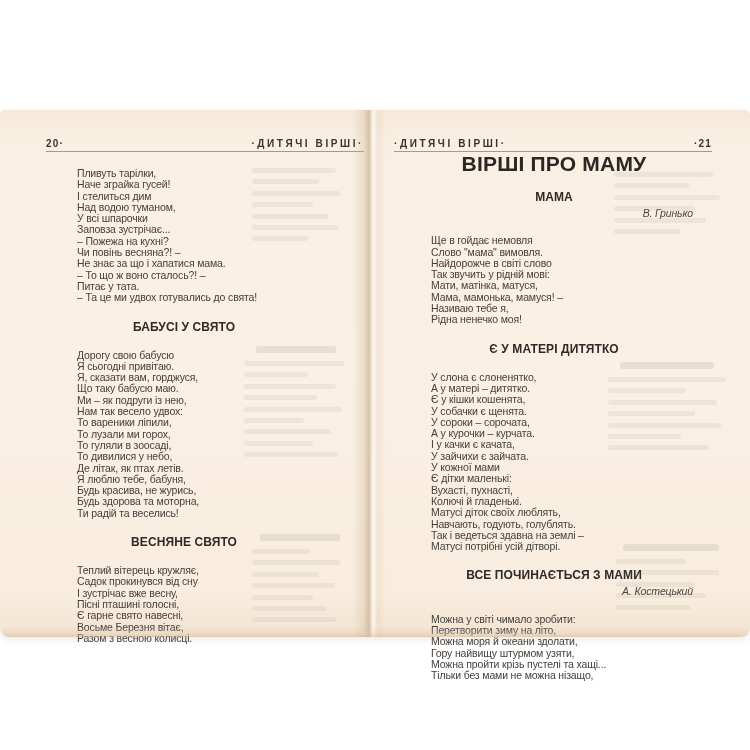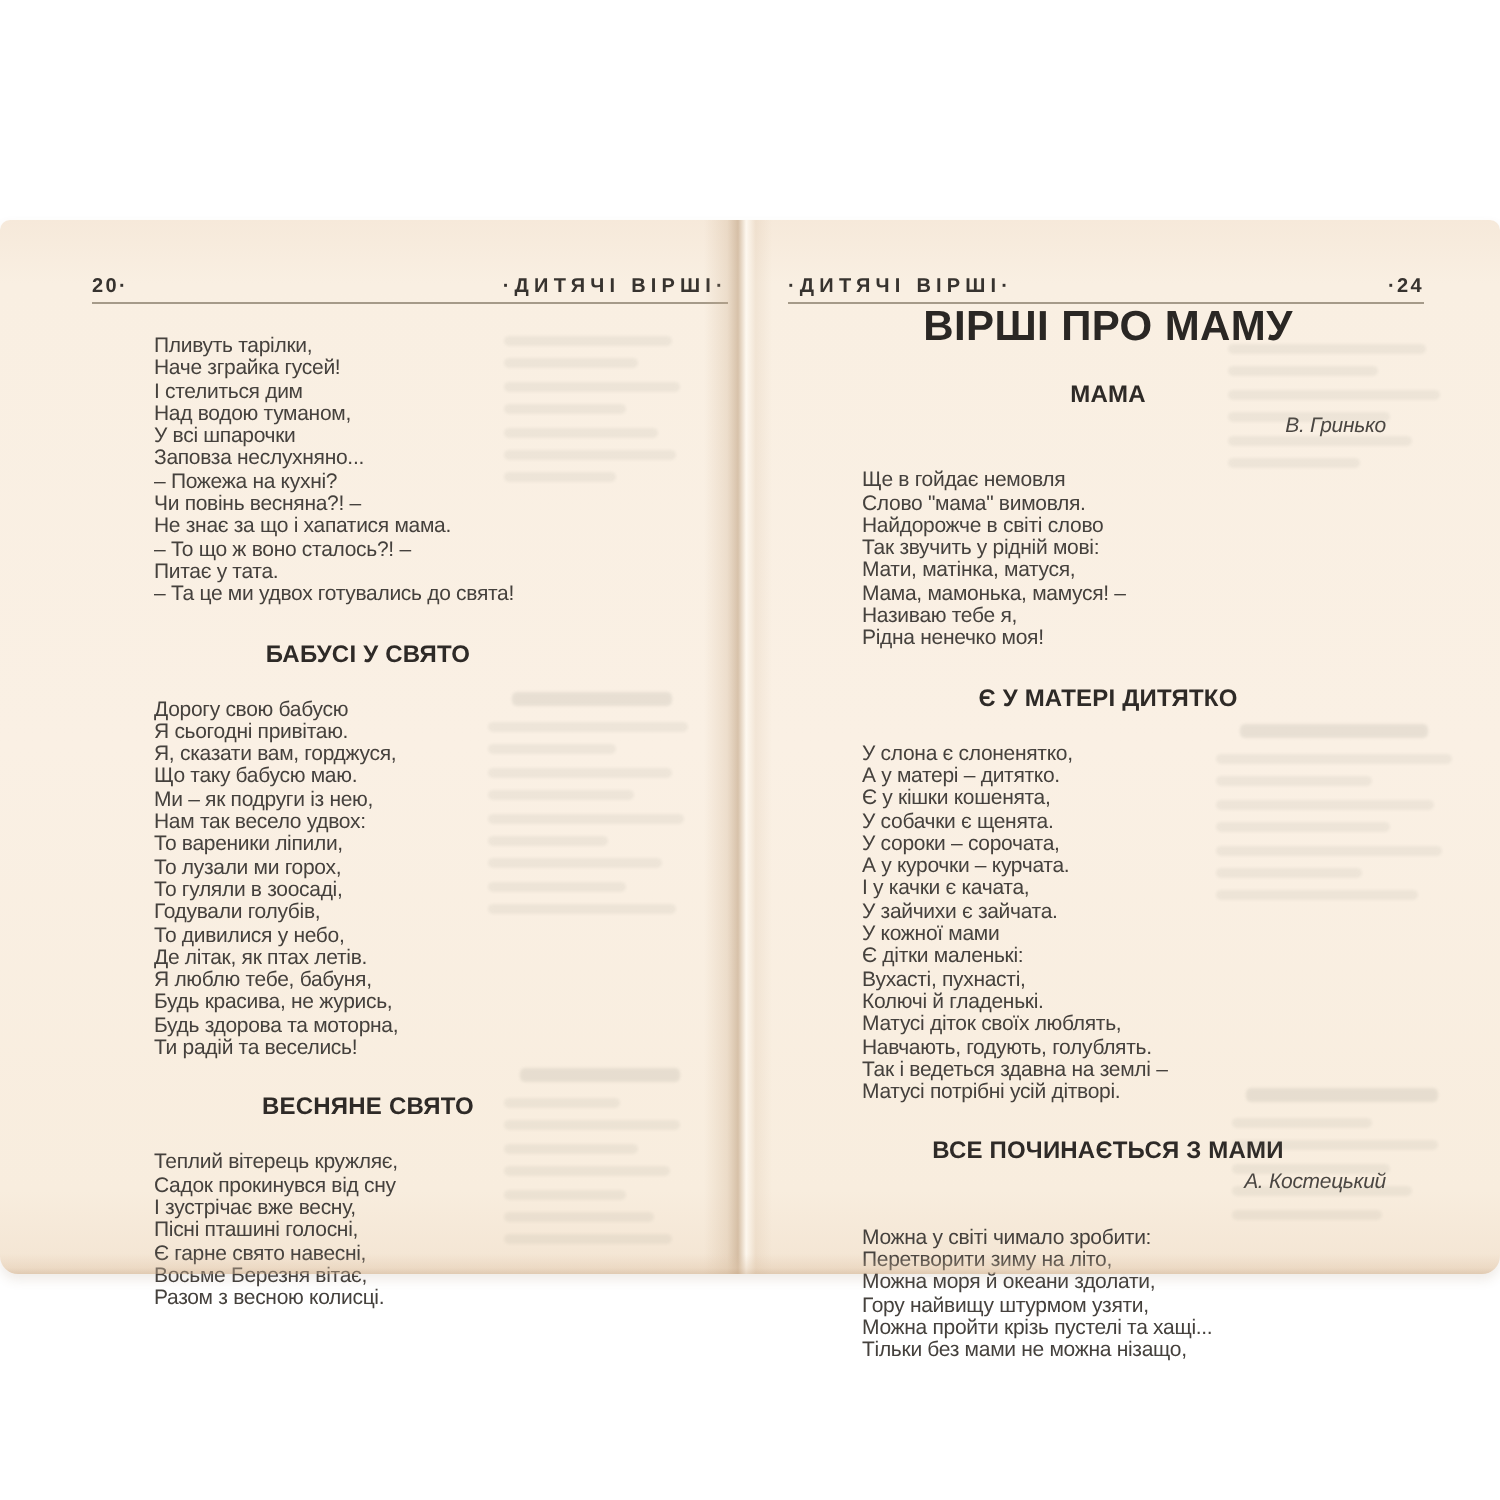--- a/index.html
+++ b/index.html
@@ -66,54 +66,53 @@
 
 <div class="book">
 
   <div class="page-header header-left">
     <span class="page-num">20·</span>
     <span class="running-title">·ДИТЯЧІ ВІРШІ·</span>
   </div>
 
   <div class="page-header header-right">
     <span class="running-title">·ДИТЯЧІ ВІРШІ·</span>
-    <span class="page-num">·24</span>
+    <span class="page-num">·21</span>
   </div>
 
   <div class="col left-col">
     <div id="left-blocks">
         <div class="block">
           <div class="poem">
             <div class="line">Пливуть тарілки,</div>
             <div class="line">Наче зграйка гусей!</div>
             <div class="line">І стелиться дим</div>
             <div class="line">Над водою туманом,</div>
             <div class="line">У всі шпарочки</div>
-            <div class="line">Заповза неслухняно...</div>
+            <div class="line">Заповза зустрічає...</div>
             <div class="line">– Пожежа на кухні?</div>
             <div class="line">Чи повінь весняна?! –</div>
             <div class="line">Не знає за що і хапатися мама.</div>
             <div class="line">– То що ж воно сталось?! –</div>
             <div class="line">Питає у тата.</div>
             <div class="line">– Та це ми удвох готувались до свята!</div>
           </div>
         </div>
         <div class="block">
           <div class="sec-heading">БАБУСІ У СВЯТО</div>
           <div class="poem">
             <div class="line">Дорогу свою бабусю</div>
             <div class="line">Я сьогодні привітаю.</div>
             <div class="line">Я, сказати вам, горджуся,</div>
             <div class="line">Що таку бабусю маю.</div>
             <div class="line">Ми – як подруги із нею,</div>
             <div class="line">Нам так весело удвох:</div>
             <div class="line">То вареники ліпили,</div>
             <div class="line">То лузали ми горох,</div>
             <div class="line">То гуляли в зоосаді,</div>
-            <div class="line">Годували голубів,</div>
             <div class="line">То дивилися у небо,</div>
             <div class="line">Де літак, як птах летів.</div>
             <div class="line">Я люблю тебе, бабуня,</div>
             <div class="line">Будь красива, не журись,</div>
             <div class="line">Будь здорова та моторна,</div>
             <div class="line">Ти радій та веселись!</div>
           </div>
         </div>
         <div class="block">
           <div class="sec-heading">ВЕСНЯНЕ СВЯТО</div>

